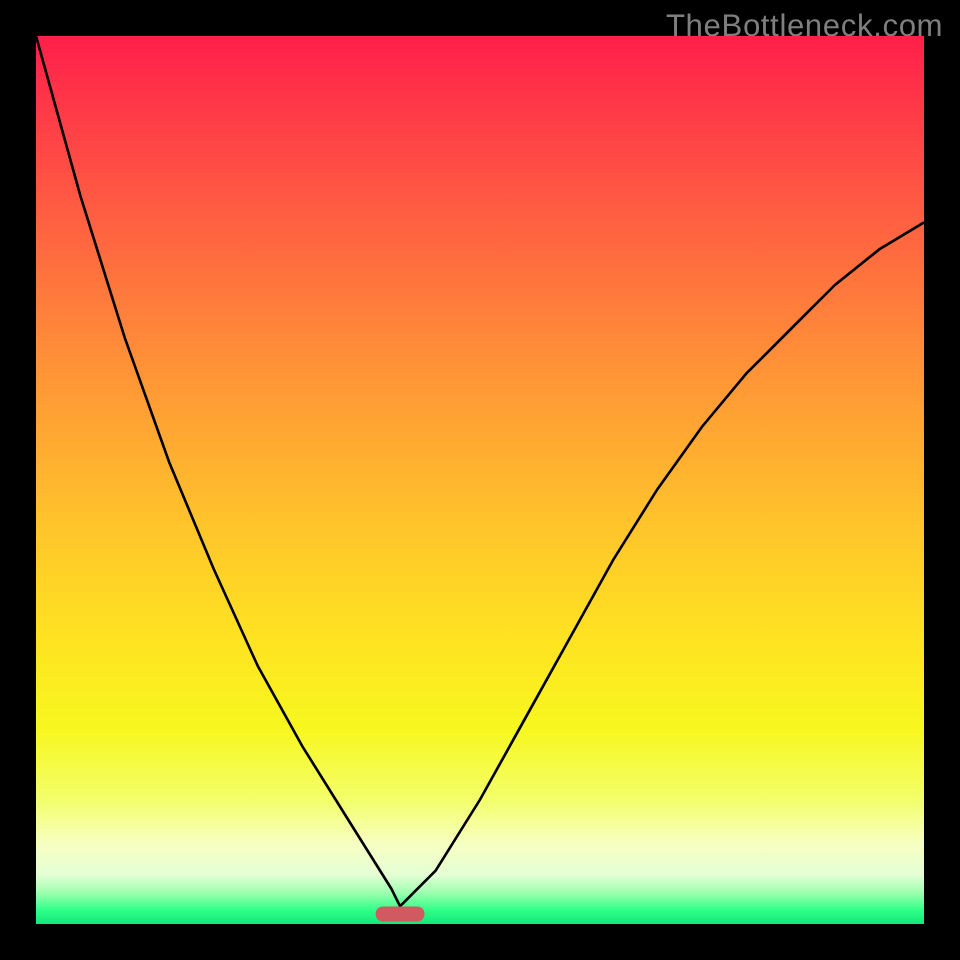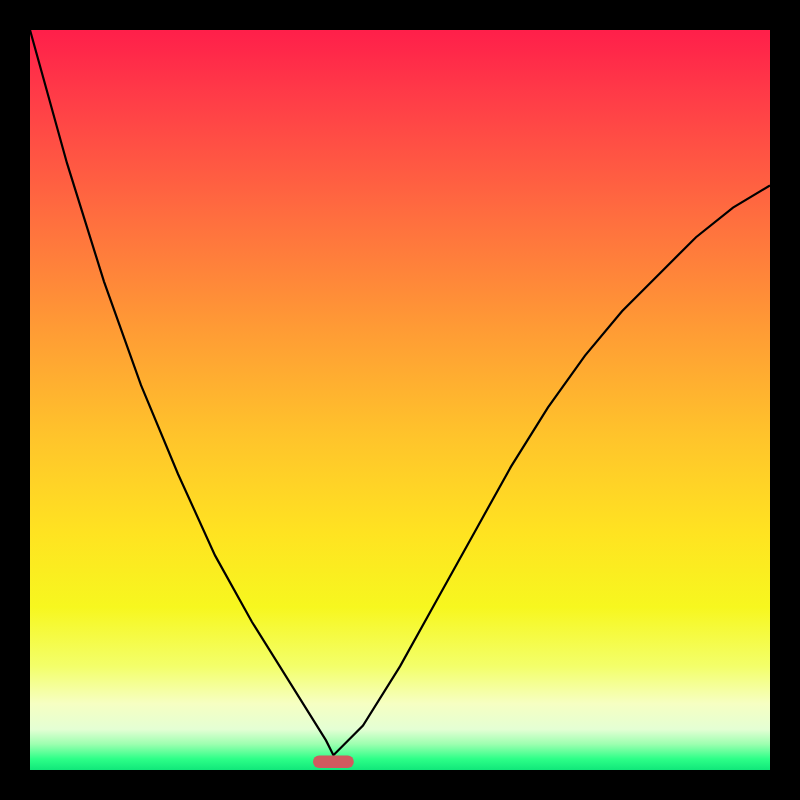--- a/index.html
+++ b/index.html
@@ -40,20 +40,21 @@
   }
   svg {
     display: block;
   }
 </style>
 </head>
 <body>
 
 <div class="frame">
 
+  <div class="watermark">TheBottleneck.com</div>
 
   <div class="plot-area">
     <svg id="chart-svg" width="740" height="740" viewBox="0 0 740 740" preserveAspectRatio="none">
       <defs>
         <linearGradient id="bg-grad" x1="0" y1="0" x2="0" y2="1">
             <stop offset="0.00%" stop-color="#ff1f4a"></stop>
             <stop offset="10.00%" stop-color="#ff3f47"></stop>
             <stop offset="25.00%" stop-color="#ff6d3f"></stop>
             <stop offset="40.00%" stop-color="#ff9a35"></stop>
             <stop offset="55.00%" stop-color="#ffc42b"></stop>

